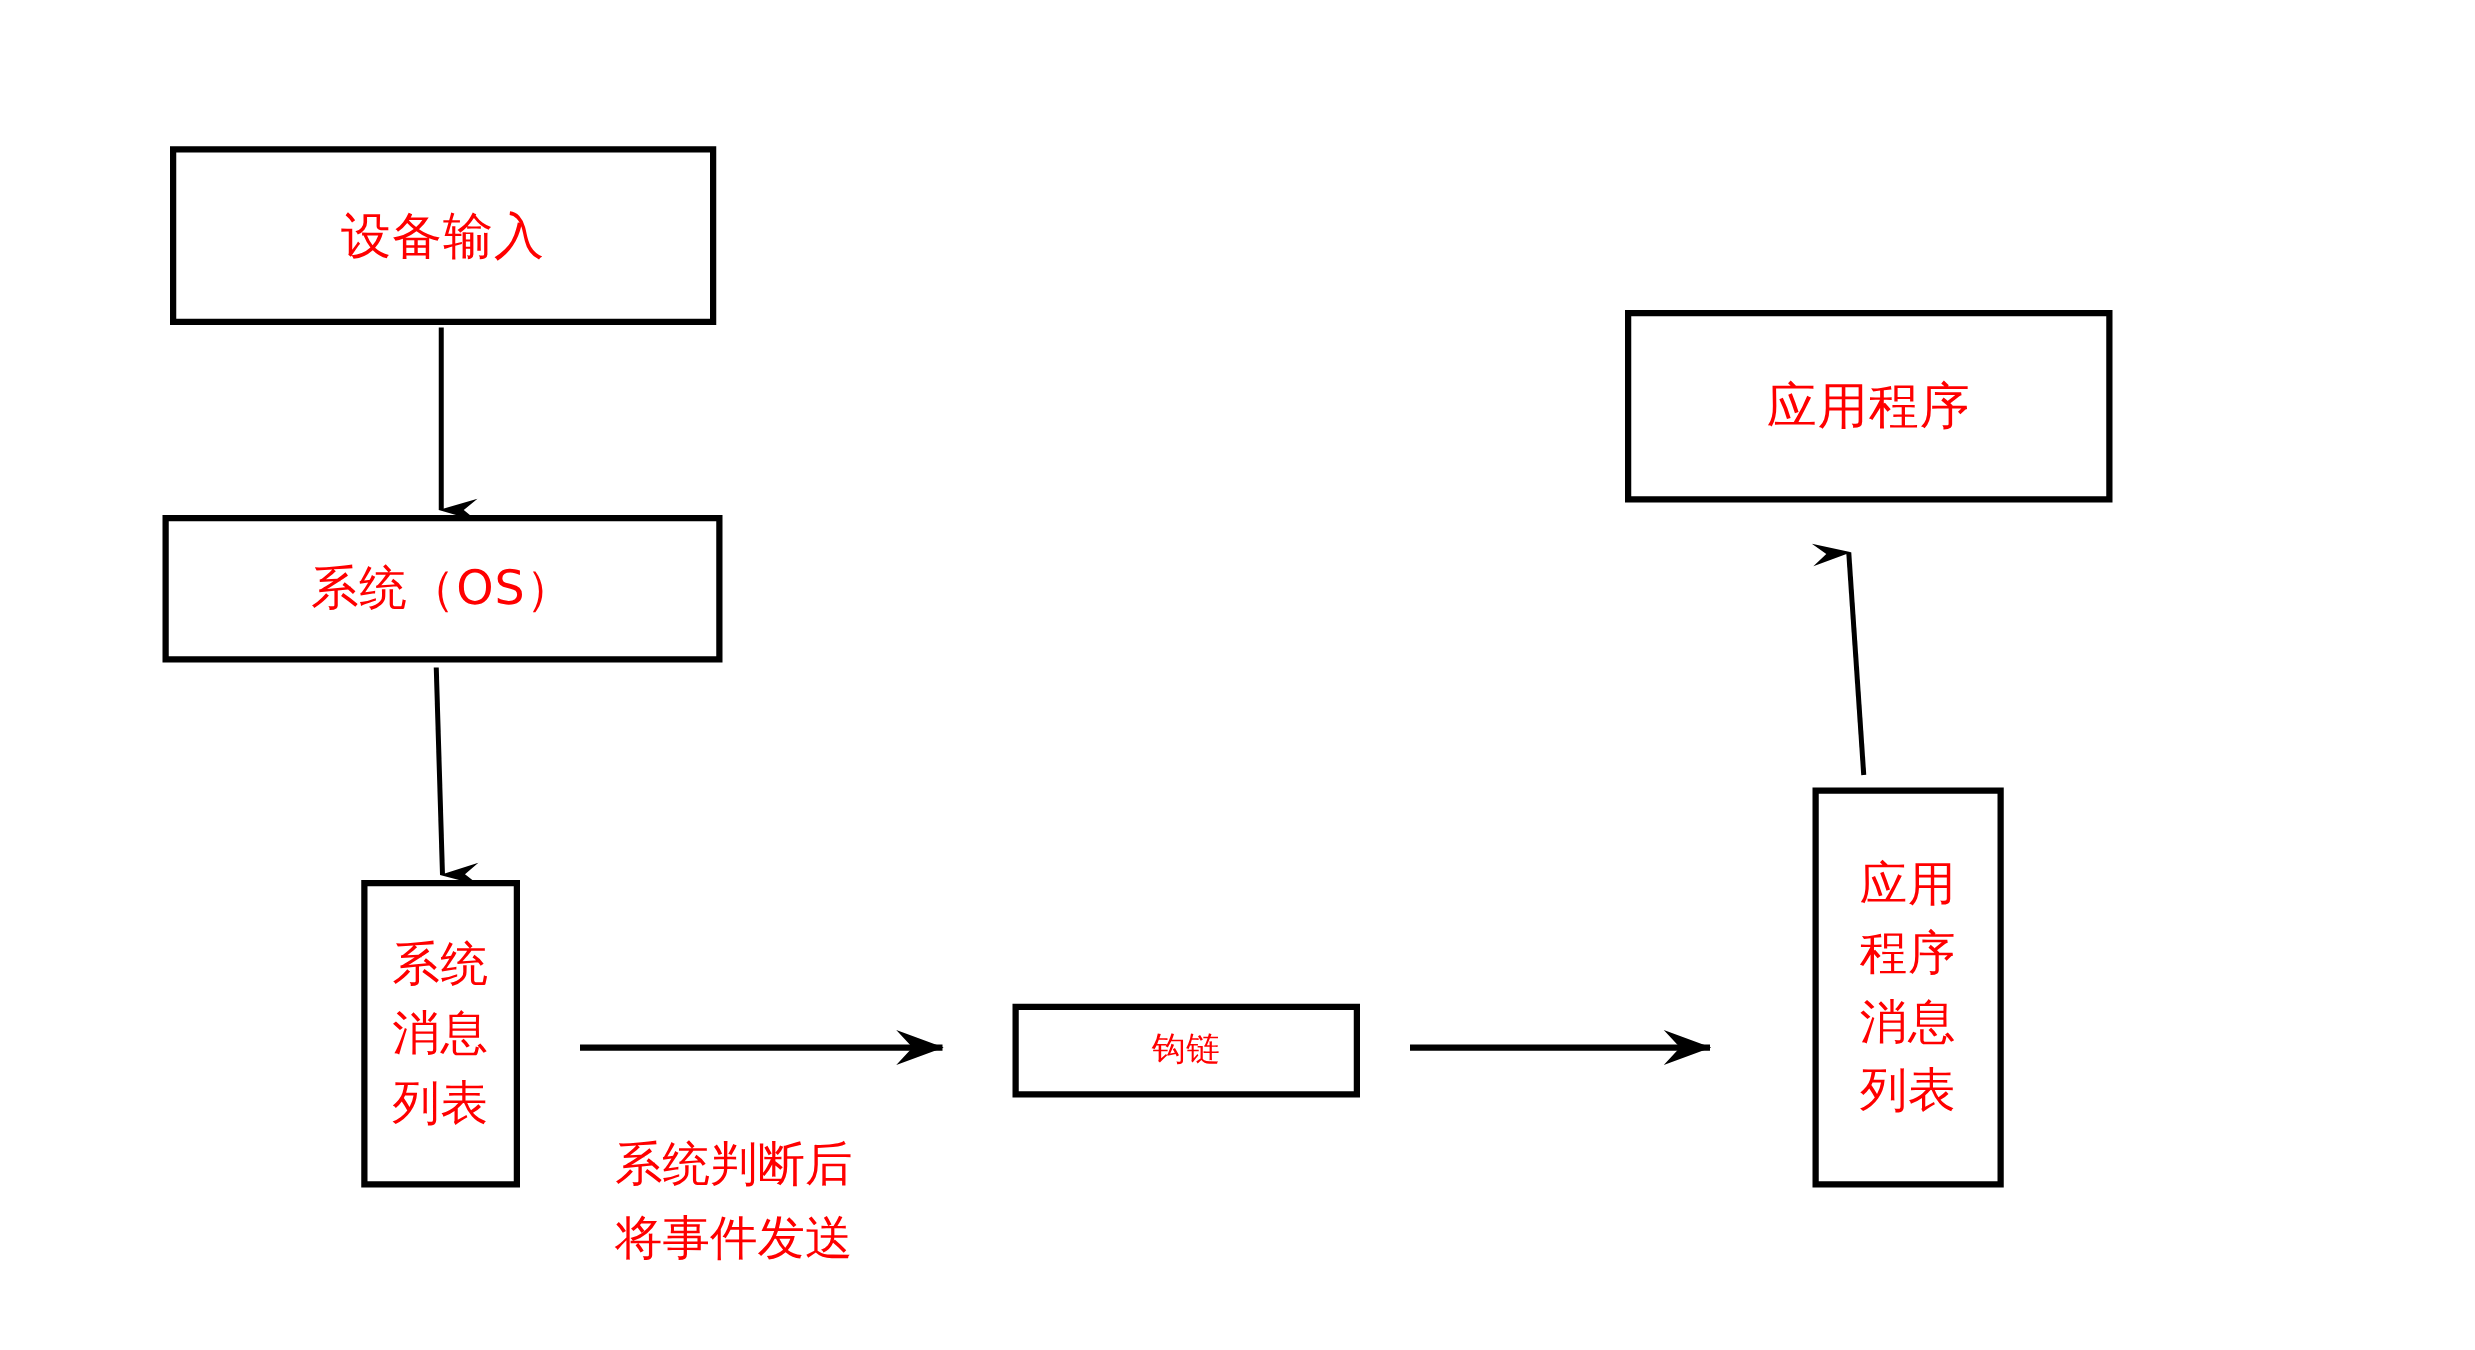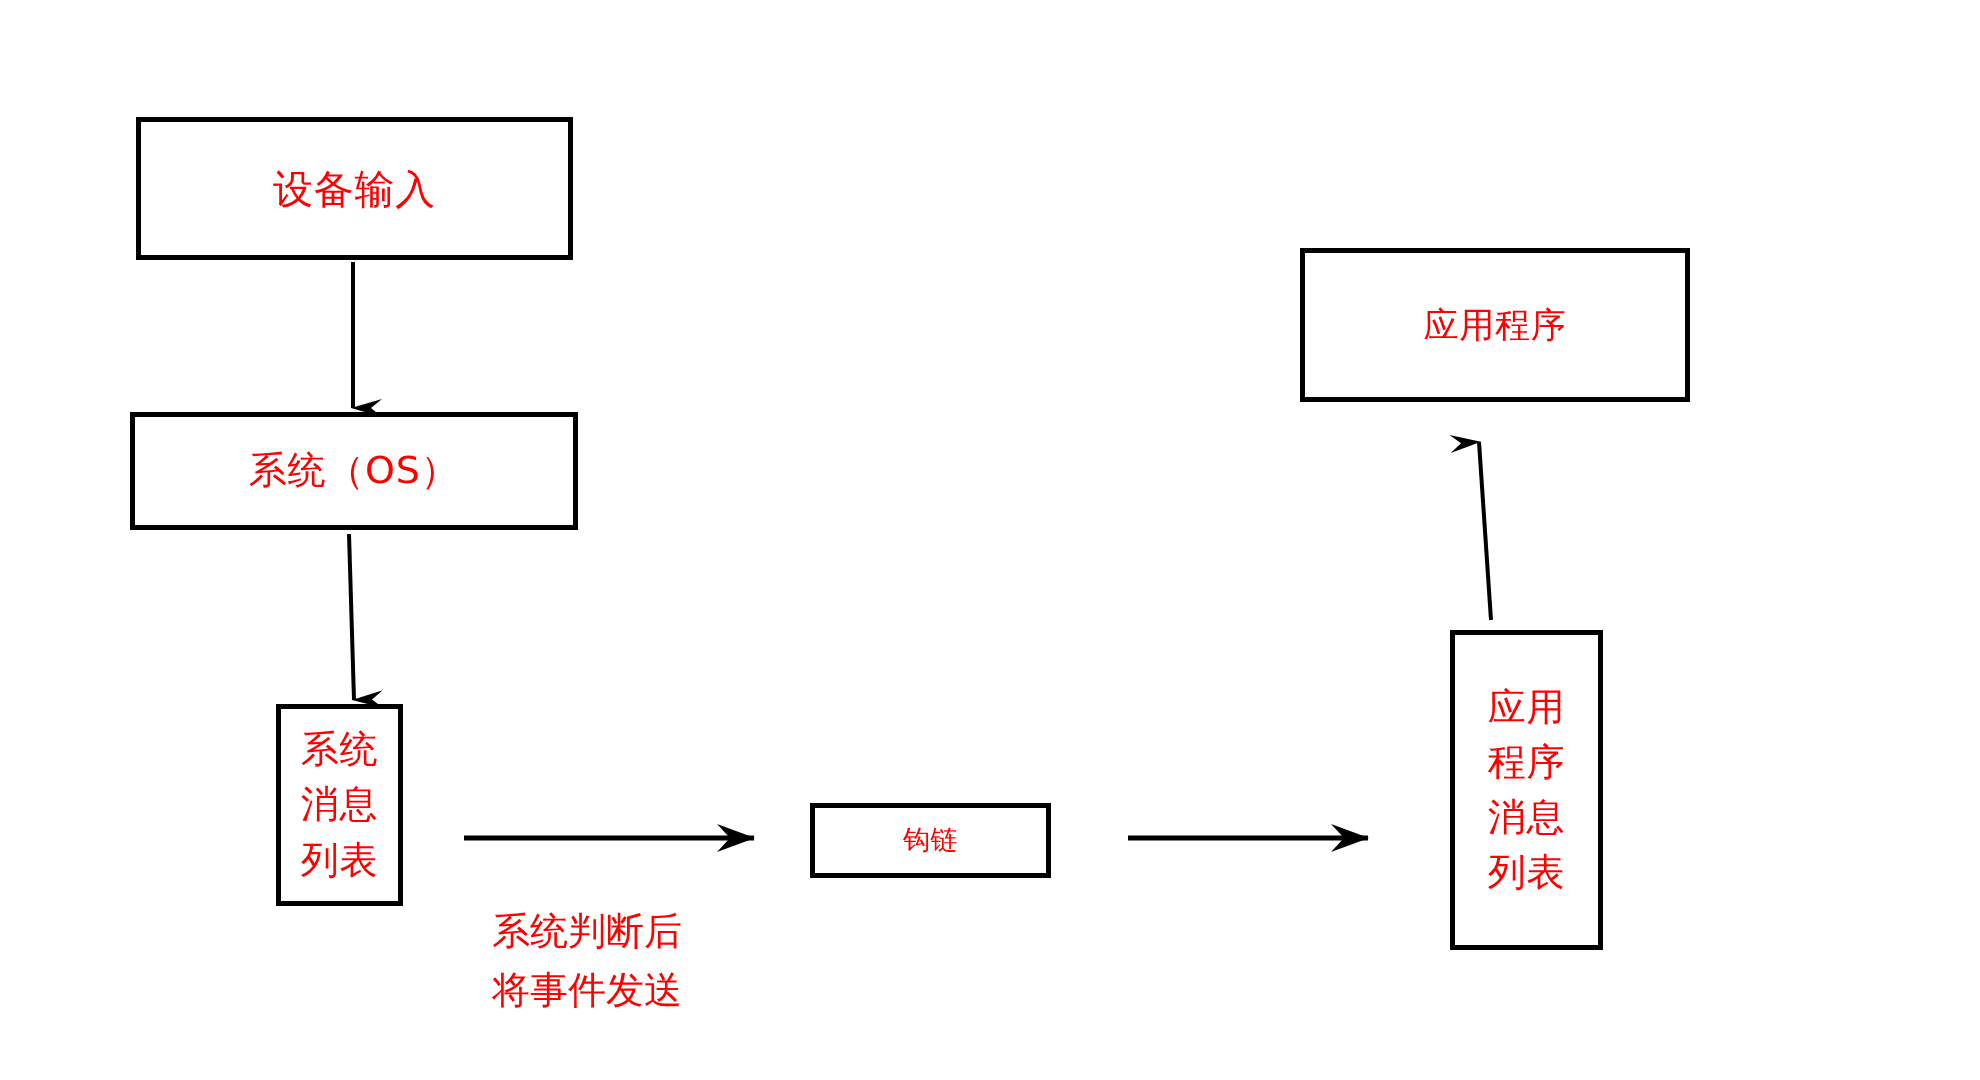--- a/index.html
+++ b/index.html
@@ -47,33 +47,33 @@
     left: 136px; top: 117px; width: 437px; height: 143px;
   }
   #node-device-input .label { font-size: 40px; }
 
   #node-os {
     left: 130px; top: 412px; width: 448px; height: 118px;
   }
   #node-os .label { font-size: 38px; }
 
   #node-system-message-list {
-    left: 276px; top: 704px; width: 127px; height: 202px;
+    left: 289px; top: 704px; width: 127px; height: 246px;
   }
   #node-system-message-list .label { font-size: 38px; line-height: 1.45; }
 
   #node-hook-chain {
-    left: 810px; top: 803px; width: 241px; height: 75px;
+    left: 810px; top: 803px; width: 278px; height: 75px;
   }
   #node-hook-chain .label { font-size: 27px; }
 
   #node-application {
     left: 1300px; top: 248px; width: 390px; height: 154px;
   }
-  #node-application .label { font-size: 35px; }
+  #node-application .label { font-size: 40px; font-family: Liberation Serif, serif; }
 
   #node-app-message-list {
     left: 1412px; top: 630px; width: 153px; height: 320px; margin-left: 38px;
   }
   #node-app-message-list .label { font-size: 38px; line-height: 1.45; }
 
   .edge-caption {
     position: absolute;
     color: #ff0000;
     font-size: 38px;

